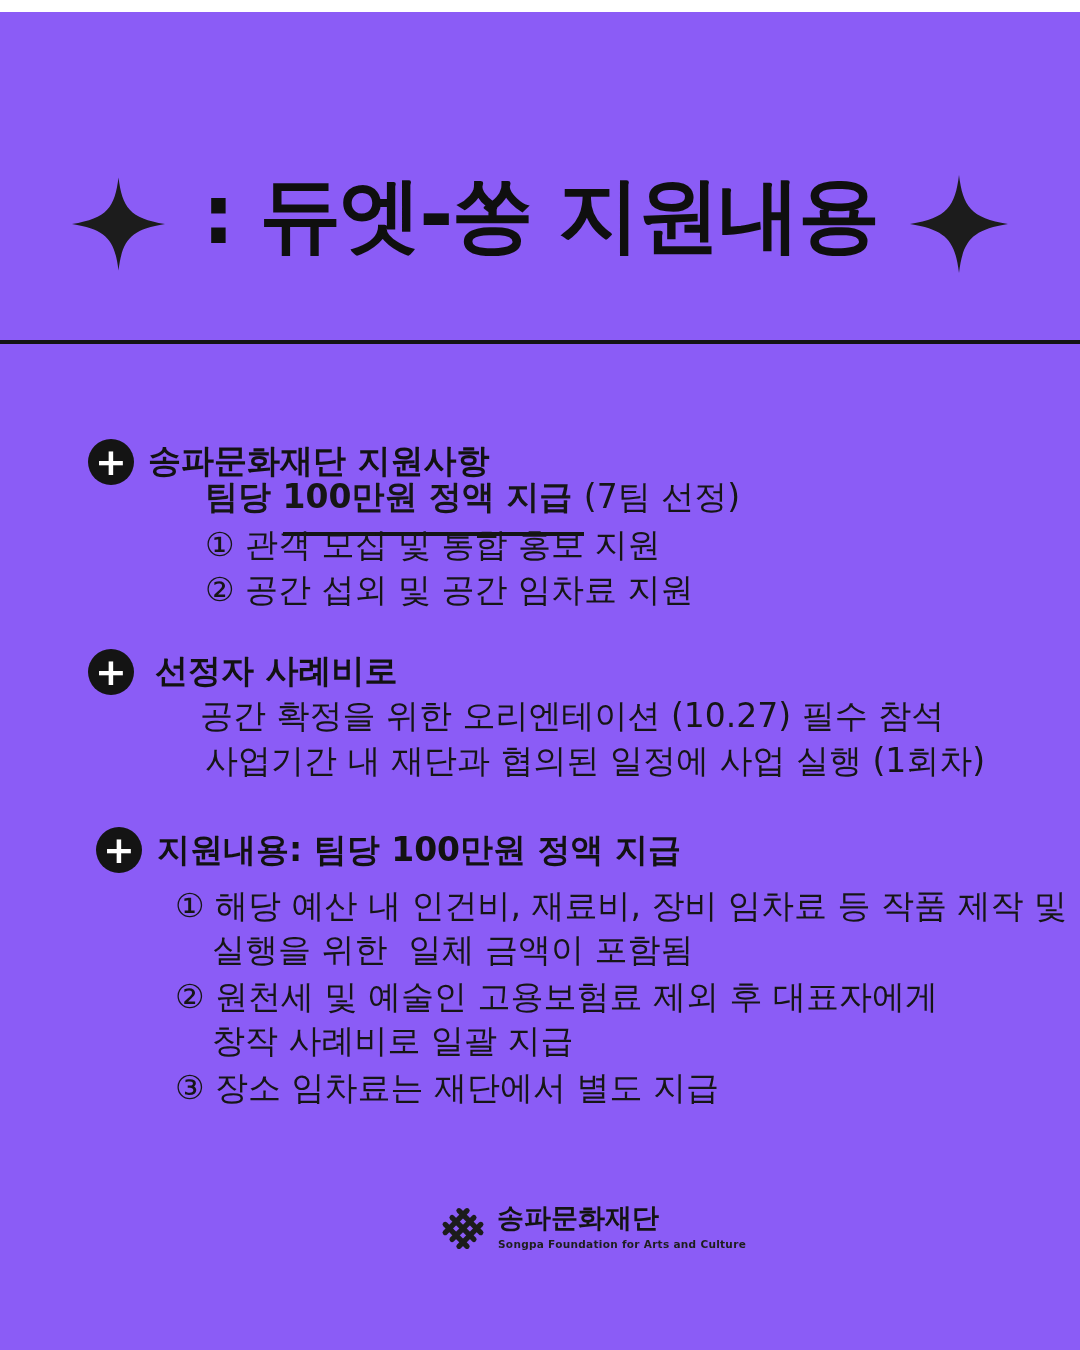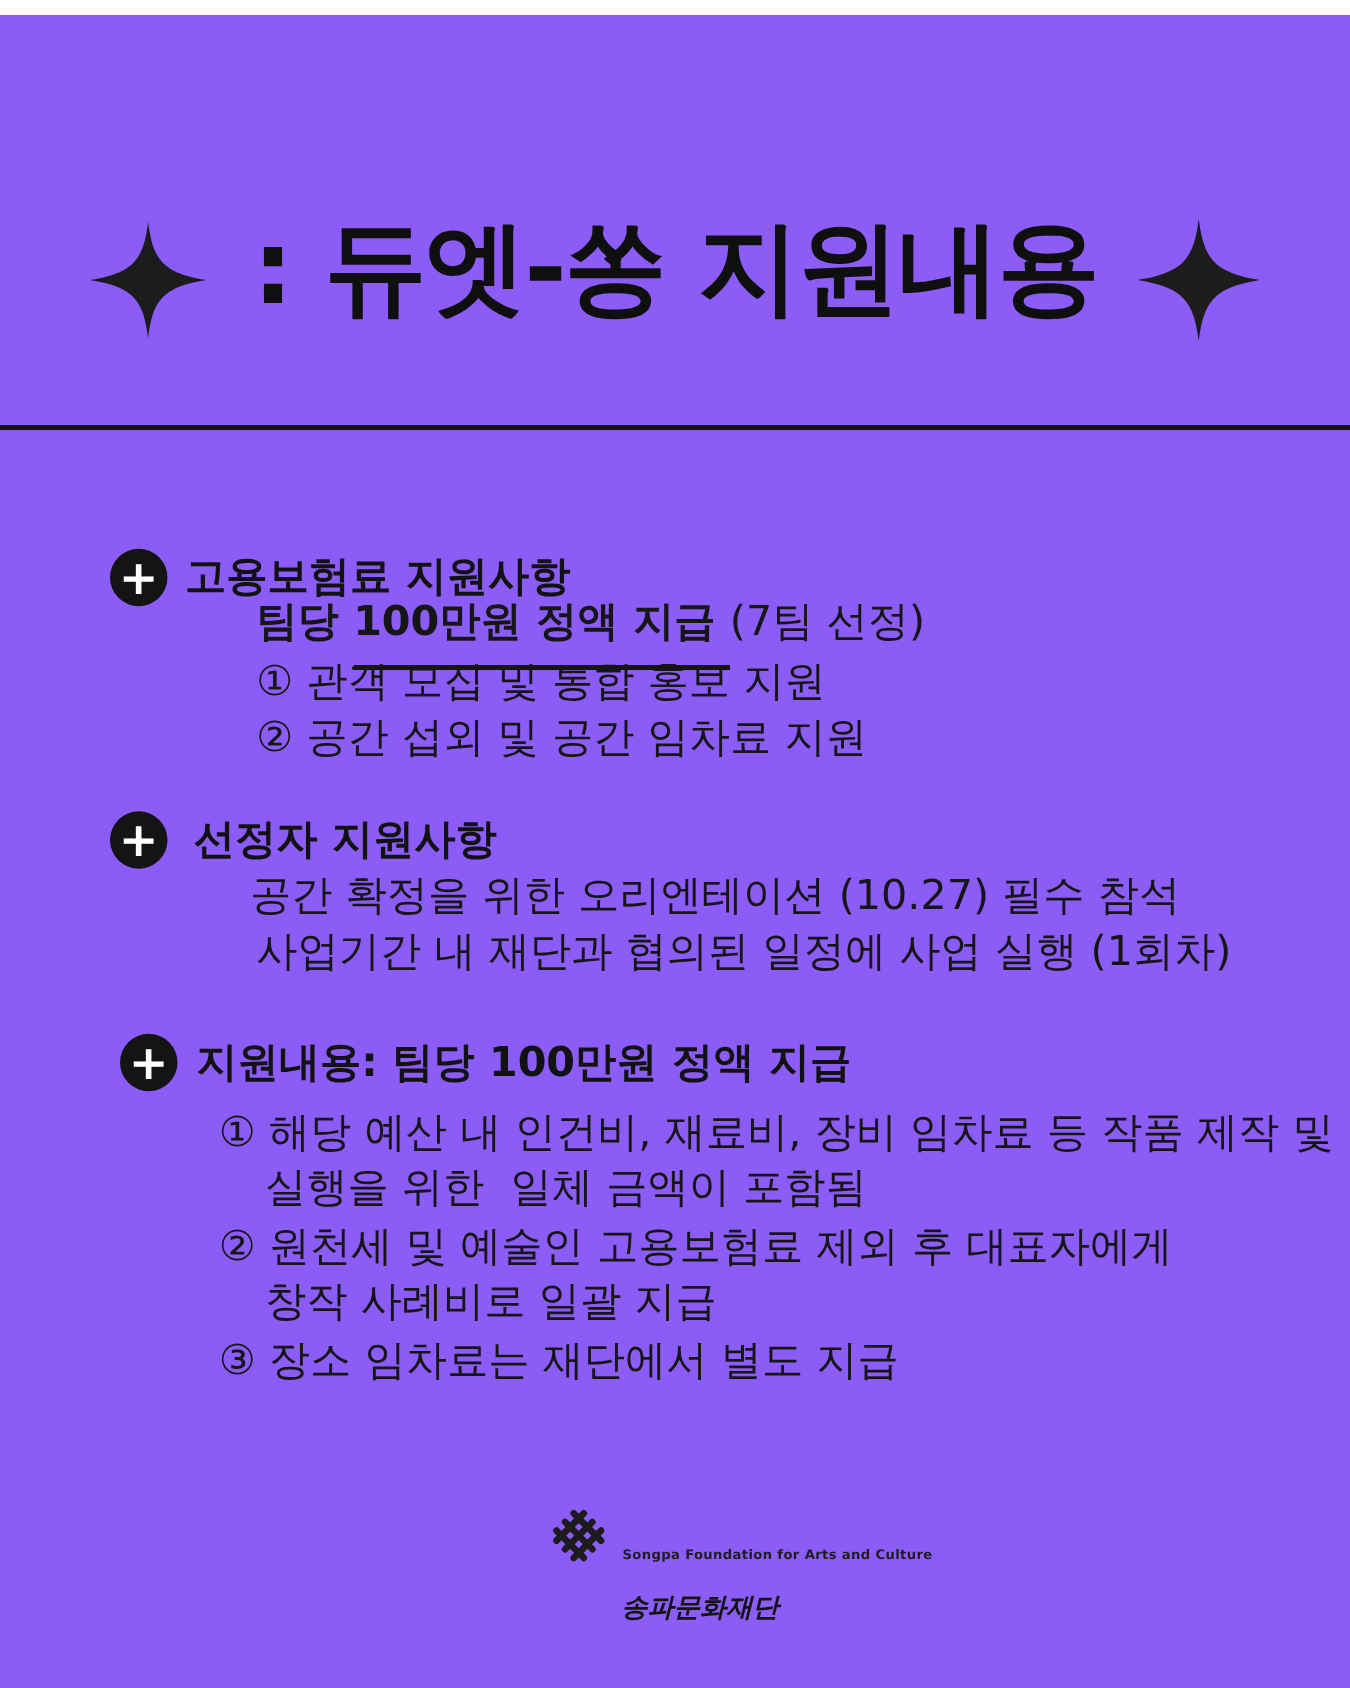--- a/index.html
+++ b/index.html
@@ -81,24 +81,23 @@
     font-weight: 800;
     display: inline-block;
     border-bottom: 4px solid #141414;
     padding-bottom: 16px;
     line-height: 38px;
   }
 
   
   .knot-logo { left: 437px; top: 1189px; width: 52px; height: 55px; color:#1c1c1c; }
   .org-name {
-    left: 497px; top: 1260px;
-    font-size: 21px; font-weight: 800; color:#141414;
+    left: 497px; top: 1188px;
+    font-size: 27px; font-weight: 800; color:#141414;
     white-space: nowrap;
-    font-style: italic;
   }
   .org-en {
     left: 498px; top: 1226px;
     font-size: 10.5px; font-weight: 700; letter-spacing: 0.3px;
     color:#1e1e1e; white-space: nowrap;
   }
 </style>
 </head>
 <body>
 
@@ -112,29 +111,29 @@
 
   <svg class="abs sparkle sparkle-right" viewBox="0 0 100 100" aria-hidden="true">
     <path fill="currentColor" d="M50 0 C54 32 62 44 100 50 C62 56 54 68 50 100 C46 68 38 56 0 50 C38 44 46 32 50 0 Z"></path>
   </svg>
 
   <div class="abs divider"></div>
 
   <div class="abs plus-badge badge-1">
     <span>+</span>
   </div>
-  <div class="abs line heading s1-head">고용보험료 지원사항</div>
+  <div class="abs line heading s1-head">송파문화재단 지원사항</div>
   <div class="abs line s1-l1"><span class="bold">팀당 </span><span class="underlined">100만원 정액 지급 </span><span>(7팀 선정)</span></div>
   <div class="abs line s1-l2">① 관객 모집 및 통합 홍보 지원</div>
   <div class="abs line s1-l3">② 공간 섭외 및 공간 임차료 지원</div>
 
   <div class="abs plus-badge badge-2">
     <span>+</span>
   </div>
-  <div class="abs line heading s2-head">선정자 지원사항</div>
+  <div class="abs line heading s2-head">선정자 사례비로</div>
   <div class="abs line s2-l1">공간 확정을 위한 오리엔테이션 (10.27) 필수 참석</div>
   <div class="abs line s2-l2">사업기간 내 재단과 협의된 일정에 사업 실행 (1회차)</div>
 
   <div class="abs plus-badge badge-3">
     <span>+</span>
   </div>
   <div class="abs line heading s3-head">지원내용: 팀당 100만원 정액 지급</div>
   <div class="abs line s3-l1b">실행을 위한  일체 금액이 포함됨</div>
   <div class="abs line s3-l1">① 해당 예산 내 인건비, 재료비, 장비 임차료 등 작품 제작 및</div>
   <div class="abs line s3-l2">② 원천세 및 예술인 고용보험료 제외 후 대표자에게</div>

